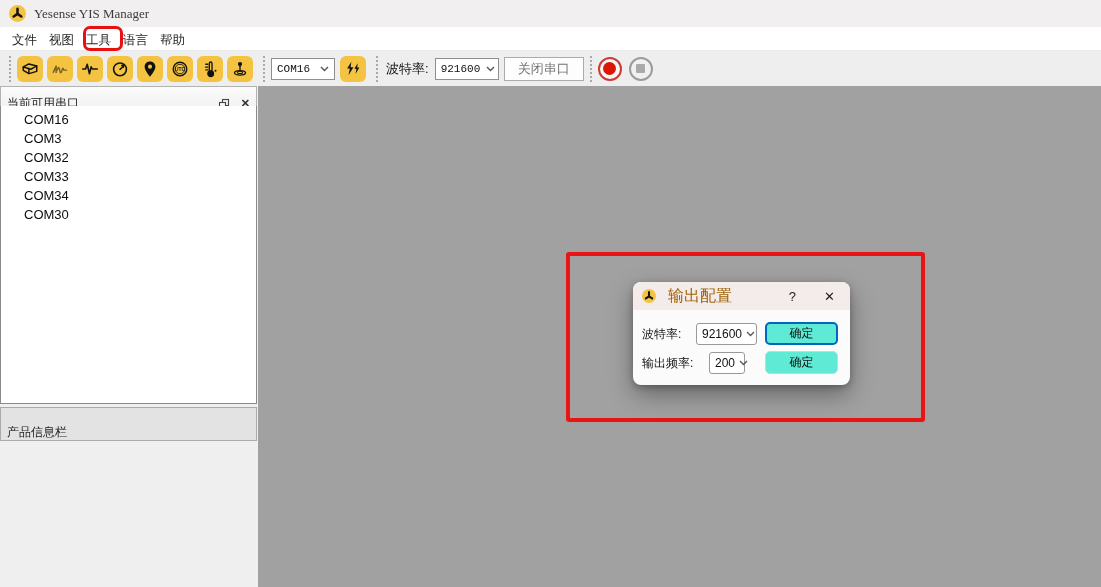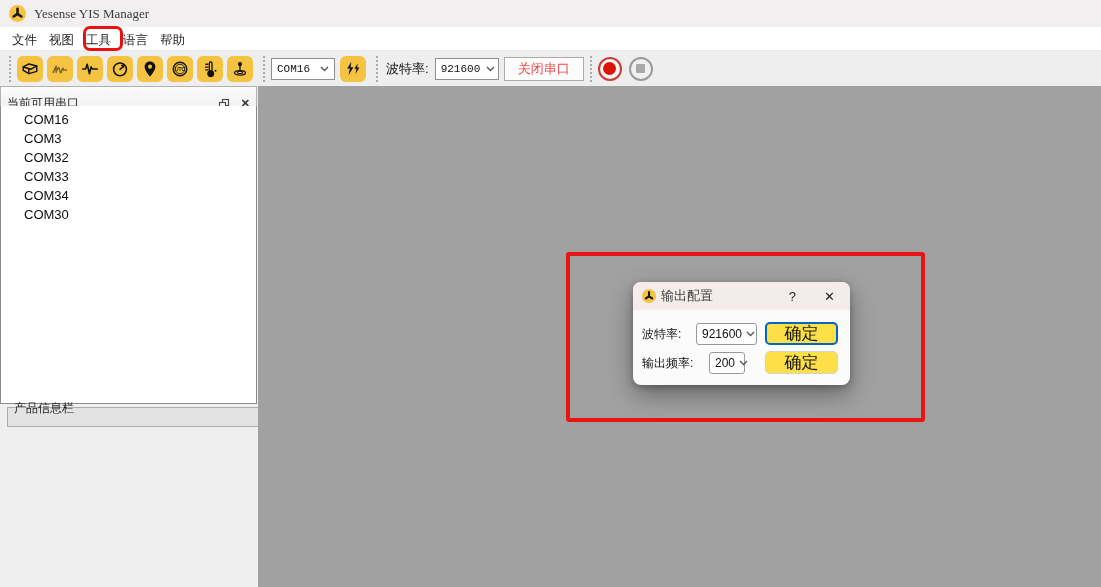--- a/index.html
+++ b/index.html
@@ -24,64 +24,64 @@
              align-items:center; padding-left:3px; }
   .handle { width:0; height:26px; border-left:2px dotted #a9a9a9; margin:0 6px; }
   .tbtn { width:26px; height:26px; border-radius:6px; background:#F5C342; display:flex;
           align-items:center; justify-content:center; margin-right:4px; cursor:pointer; }
   .tbtn.faded svg { opacity:.55; }
   .combo { height:22px; background:#fff; border:1px solid #8f8f8f; display:flex; align-items:center;
            padding:0 5px; font-family:"Liberation Mono", monospace; font-size:11px; color:#111; }
   .combo .chev { margin-left:auto; padding-left:6px; display:flex; }
   .label13 { font-size:13px; color:#111; margin:0 6px 0 2px; }
   .btn-plain { height:24px; padding:0 13px; background:#fdfdfd; border:1px solid #ababab;
-               font-size:13px; color:#ef4444; display:flex; align-items:center; cursor:pointer; }
+               font-size:13px; color:#737373; display:flex; align-items:center; cursor:pointer; }
   .rec-outer { width:24px; height:24px; border-radius:50%; border:2px solid #cd3a32; background:#f6f6f6;
                display:flex; align-items:center; justify-content:center; margin-right:7px; cursor:pointer; }
   .rec-dot { width:13px; height:13px; border-radius:50%; background:#dd1505; }
   .stop-outer { width:24px; height:24px; border-radius:50%; border:2px solid #9b9b9b; background:#f0f0f0;
                 display:flex; align-items:center; justify-content:center; }
   .stop-sq { width:9px; height:9px; background:#a9a9a9; border-radius:1px; }
 
   
   .content { display:flex; height:501px; }
   .sidebar { position:relative; width:258px; flex:none; background:#efefef; }
   .panel-header { position:absolute; top:0; left:0; width:257px; height:35px;
                   background:linear-gradient(#fbfbfb,#ececec); border:1px solid #b2b2b2;
                   display:flex; align-items:center; font-size:12px; color:#222; padding:0 6px; }
   .panel-header .ph-btns { margin-left:auto; display:flex; align-items:center; gap:11px; }
   .ph-x { font-size:11px; font-weight:bold; color:#333; cursor:pointer; line-height:1; }
   .port-list { position:absolute; top:20px; left:0; width:257px; height:298px; background:#fff;
                border:1px solid #8a8a8a; border-top:none; padding-top:4px; overflow:hidden; }
   .port-item { height:19px; line-height:19px; padding-left:23px; font-size:13px; color:#0d0d0d; cursor:default; }
-  .info-header { position:absolute; top:321px; left:7px; width:257px; height:19px; background:#e4e3e3;
-                 border:1px solid #ababab; display:flex; align-items:flex-end; font-size:12px; color:#222; padding:9px 6px; }
+  .info-header { position:absolute; top:321px; left:0; width:257px; height:19px; background:#e4e3e3;
+                 border:1px solid #ababab; display:flex; align-items:flex-start; font-size:12px; color:#222; padding:16px 6px; }
   .info-body { position:absolute; top:340px; left:0; width:257px; bottom:0; background:#efefef; }
   .info-row { position:absolute; left:8px; white-space:nowrap; font-size:13px; color:#111; }
   .mono { font-family:"Liberation Mono", monospace; font-size:12.5px; }
 
   .workspace { position:relative; flex:1; background:#a1a1a1; }
   .annotation-rect { position:absolute; left:308px; top:166px; width:359px; height:170px;
                      border:4px solid #e91414; border-radius:3px; pointer-events:none; }
 
   
   .dialog { position:absolute; left:375px; top:196px; width:217px; height:103px; border-radius:8px;
             background:#fbfbfb; box-shadow:0 10px 24px rgba(0,0,0,.35), 0 2px 6px rgba(0,0,0,.25); }
   .dlg-titlebar { height:28px; background:#f3ecea; border-radius:8px 8px 0 0; display:flex;
                   align-items:center; padding:0 9px; }
-  .dlg-title { font-size:13px; color:#404040; margin-left:5px; }
+  .dlg-title { font-size:16px; color:#a16207; margin-left:12px; }
   .dlg-help { margin-left:auto; font-size:13px; color:#222; cursor:pointer; padding:0 4px; }
   .dlg-close { margin-left:20px; margin-right:2px; font-size:13px; color:#222; cursor:pointer; padding:0 4px; }
   .dlg-label { position:absolute; font-size:12px; color:#111; line-height:22px; }
   .dlg-combo { position:absolute; height:22px; background:#fff; border:1px solid #999;
                border-radius:3px; display:flex; align-items:center; padding:0 5px;
                font-size:12px; color:#111; cursor:pointer; }
   .dlg-combo .chev { margin-left:auto; padding-left:4px; display:flex; }
-  .dlg-btn { position:absolute; width:73px; height:23px; background:#fde047; border:1px solid #d2d2d2;
-             border-radius:5px; font-size:17px; color:#111; display:flex; align-items:center;
+  .dlg-btn { position:absolute; width:73px; height:23px; background:#5eead4; border:1px solid #d2d2d2;
+             border-radius:5px; font-size:12px; color:#111; display:flex; align-items:center;
              justify-content:center; cursor:pointer; }
   .dlg-btn.default { border:2px solid #0067C0; }
 </style>
 </head>
 <body>
 
 <div class="app">
 
   <div class="titlebar">
     <svg class="logo" viewBox="0 0 16 16">

